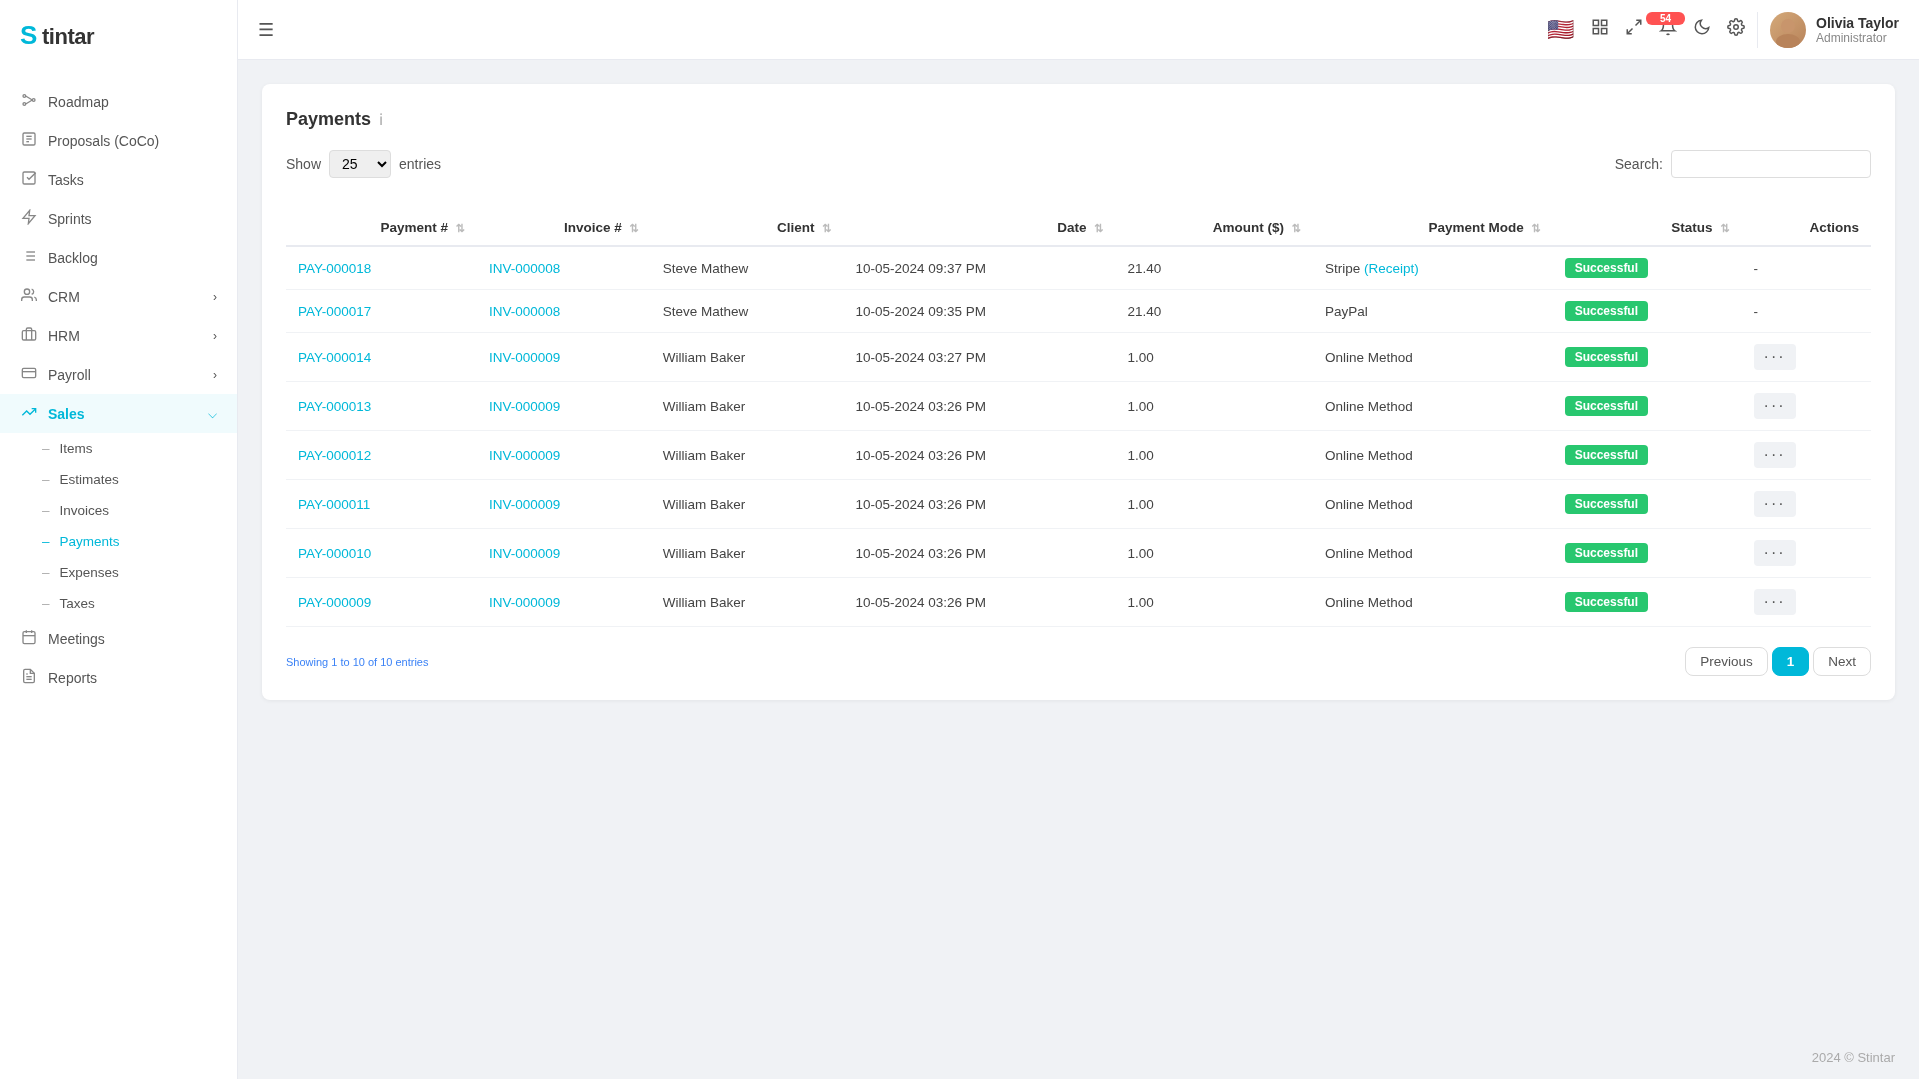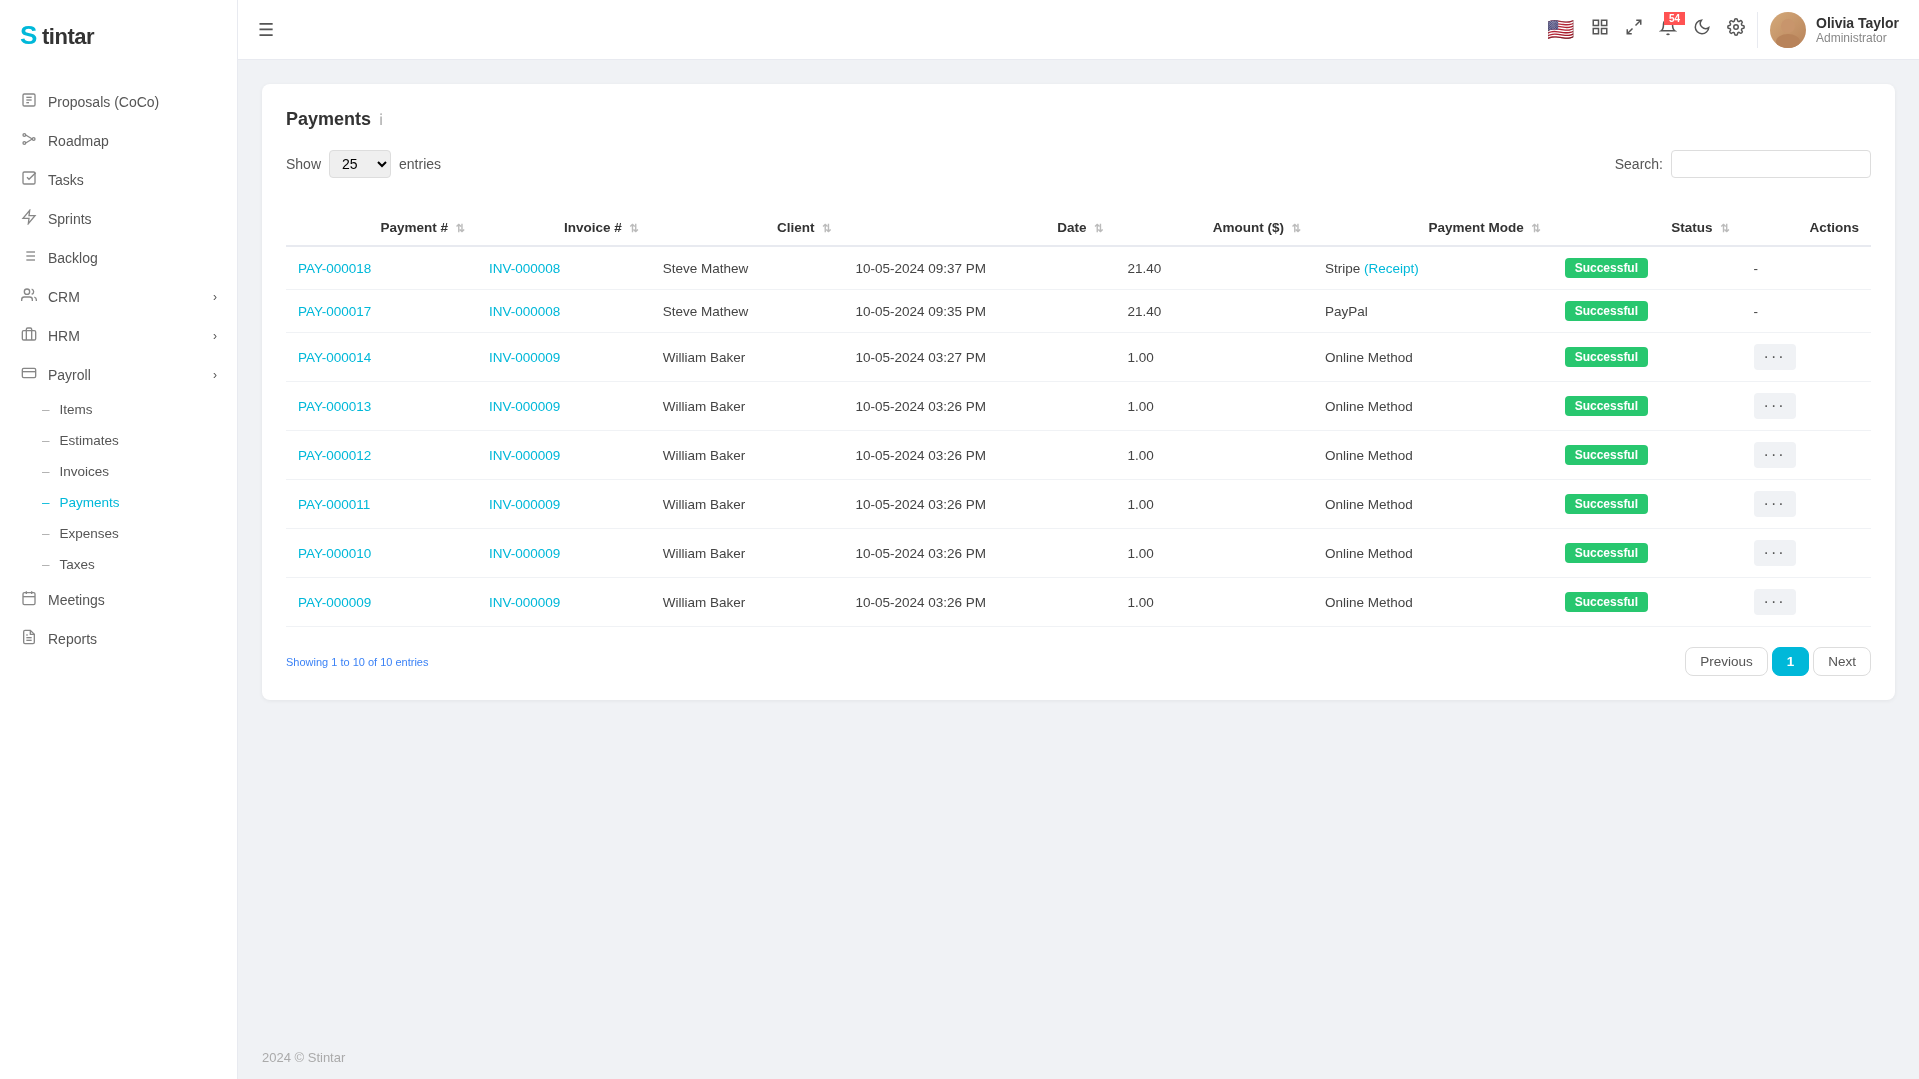--- a/index.html
+++ b/index.html
@@ -73,23 +73,23 @@
     }
     .topbar-menu-icon { font-size: 18px; color: #555; cursor: pointer; margin-right: 8px; }
     .topbar-spacer { flex: 1; }
     .topbar-icons { display: flex; align-items: center; gap: 16px; }
     .topbar-icon { font-size: 18px; color: #555; cursor: pointer; position: relative; }
     .badge {
       position: absolute;
       top: -6px; right: -8px;
       background: #ff5252;
       color: #fff;
-      border-radius: 0;
+      border-radius: 6px;
       font-size: 10px;
-      padding: 1px 5px;
+      padding: 1px 14px;
       font-weight: 700;
     }
     .flag-icon { font-size: 22px; }
     .user-area {
       display: flex;
       align-items: center;
       gap: 10px;
       cursor: pointer;
       padding-left: 12px;
       border-left: 1px solid #e8eaf0;
@@ -230,20 +230,21 @@
       border-radius: 8px;
       cursor: pointer;
       background: #fff;
       font-size: 13.5px;
       color: #555;
     }
     .page-btn.active { background: #00b8d9; color: #fff; border-color: #00b8d9; font-weight: 600; }
 
     
     .footer {
+      text-align: right;
       padding: 14px 24px;
       color: #aaa;
       font-size: 13px;
     }
   </style>
 </head>
 <body>
 
 <div class="sidebar">
   <div class="sidebar-logo">
@@ -251,39 +252,39 @@
       <svg width="110" height="32" viewBox="0 0 110 32" fill="none" xmlns="http://www.w3.org/2000/svg">
         <text y="26" font-size="26" font-weight="800" fill="#00b8d9" font-family="Arial,sans-serif">S</text>
         <text x="22" y="26" font-size="22" font-weight="600" fill="#333" font-family="Arial,sans-serif">tintar</text>
       </svg>
     </span>
   </div>
   <div class="sidebar-nav">
     <div class="nav-item">
       <span class="nav-icon">
         <svg width="16" height="16" viewBox="0 0 24 24" fill="none" stroke="currentColor" stroke-width="2">
-            <rect x="3" y="3" width="18" height="18" rx="2"></rect>
-            <line x1="8" y1="8" x2="16" y2="8"></line>
-            <line x1="8" y1="12" x2="16" y2="12"></line>
-            <line x1="8" y1="16" x2="12" y2="16"></line>
-          </svg>
-      </span>
-      <span>Proposals (CoCo)</span>
-    </div>
-    <div class="nav-item">
-      <span class="nav-icon">
-        <svg width="16" height="16" viewBox="0 0 24 24" fill="none" stroke="currentColor" stroke-width="2">
             <circle cx="5" cy="6" r="2"></circle>
             <circle cx="5" cy="18" r="2"></circle>
             <circle cx="19" cy="12" r="2"></circle>
             <line x1="7" y1="6" x2="17" y2="12"></line>
             <line x1="7" y1="18" x2="17" y2="12"></line>
           </svg>
       </span>
       <span>Roadmap</span>
+    </div>
+    <div class="nav-item">
+      <span class="nav-icon">
+        <svg width="16" height="16" viewBox="0 0 24 24" fill="none" stroke="currentColor" stroke-width="2">
+            <rect x="3" y="3" width="18" height="18" rx="2"></rect>
+            <line x1="8" y1="8" x2="16" y2="8"></line>
+            <line x1="8" y1="12" x2="16" y2="12"></line>
+            <line x1="8" y1="16" x2="12" y2="16"></line>
+          </svg>
+      </span>
+      <span>Proposals (CoCo)</span>
     </div>
     <div class="nav-item">
       <span class="nav-icon">
         <svg width="16" height="16" viewBox="0 0 24 24" fill="none" stroke="currentColor" stroke-width="2">
             <rect x="3" y="3" width="18" height="18" rx="2"></rect>
             <polyline points="9 11 12 14 22 4"></polyline>
           </svg>
       </span>
       <span>Tasks</span>
     </div>
@@ -332,20 +333,30 @@
     </div>
     <div class="nav-item">
       <span class="nav-icon">
         <svg width="16" height="16" viewBox="0 0 24 24" fill="none" stroke="currentColor" stroke-width="2">
             <rect x="2" y="5" width="20" height="14" rx="2"></rect>
             <line x1="2" y1="10" x2="22" y2="10"></line>
           </svg>
       </span>
       <span>Payroll</span>
       <span class="chevron">›</span>
+    </div>
+    <div class="nav-item active">
+      <span class="nav-icon">
+        <svg width="16" height="16" viewBox="0 0 24 24" fill="none" stroke="#00b8d9" stroke-width="2">
+            <polyline points="22 7 13.5 15.5 8.5 10.5 2 17"></polyline>
+            <polyline points="16 7 22 7 22 13"></polyline>
+          </svg>
+      </span>
+      <span style="color:#00b8d9; font-weight:600;">Sales</span>
+      <span class="chevron" style="color:#00b8d9;">⌵</span>
     </div>
 
     <div class="nav-sub-item">
       <span class="dash">–</span>
       <span>Items</span>
     </div>
     <div class="nav-sub-item">
       <span class="dash">–</span>
       <span>Estimates</span>
     </div>

